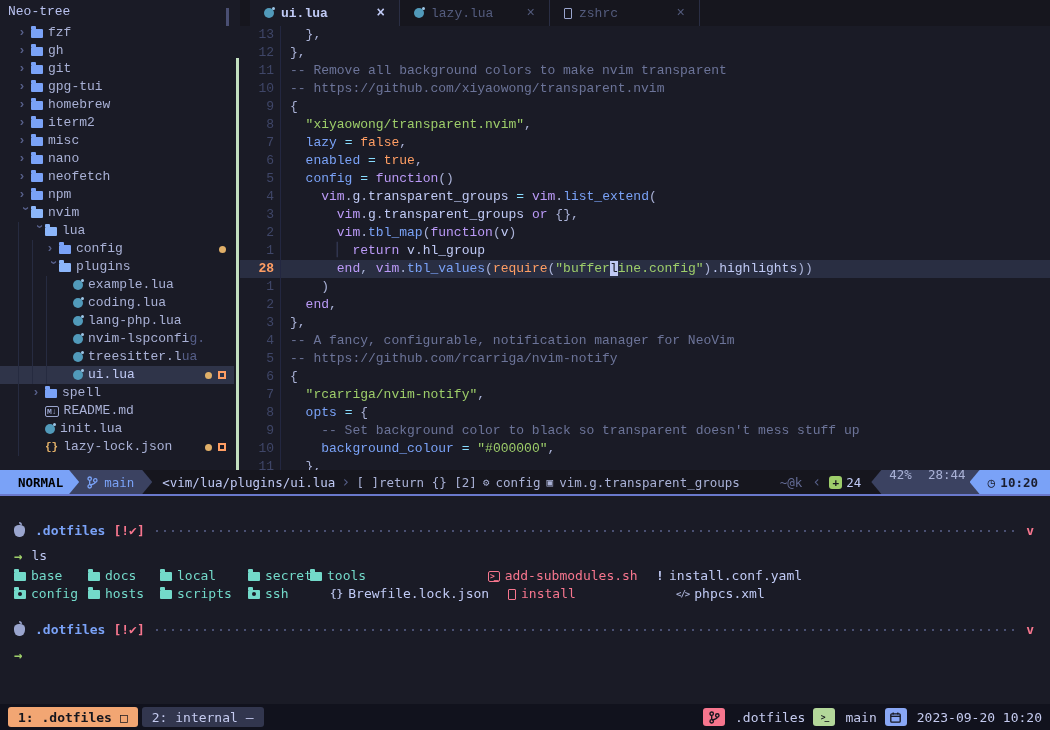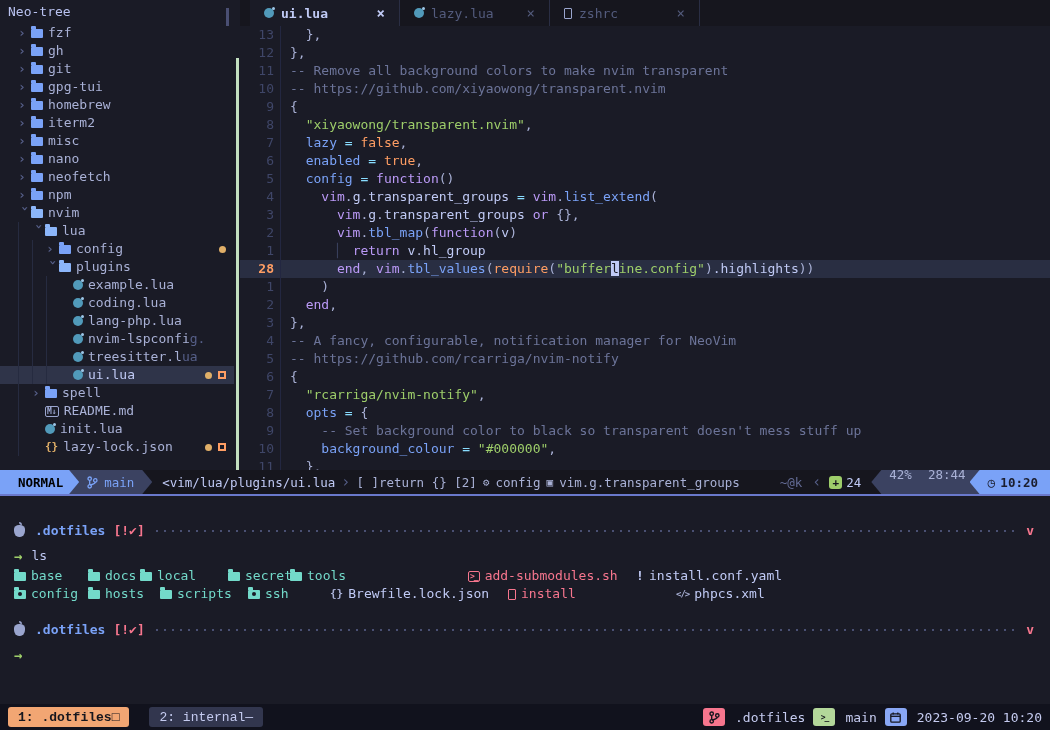--- a/index.html
+++ b/index.html
@@ -1,21 +1,21 @@
 <!DOCTYPE html>
 <html><head>
 <meta charset="utf-8">
 <style>
   * { margin:0; padding:0; box-sizing:border-box; }
   html,body { background:#101017; }
   body { font-family:"DejaVu Sans Mono", monospace; }
   .screen { position:relative; width:1050px; height:730px; background:#1a1b26; overflow:hidden; color:#c0caf5; font-size:13px; }
 
   
-  .nvim { position:relative; width:1050px; height:470px; overflow:hidden; }
+  .nvim { position:relative; width:1050px; height:470px; overflow:hidden;font-family:Liberation Mono, monospace; }
   .neotree { position:absolute; left:0; top:0; width:234px; height:470px; overflow:hidden; }
   .nt-title { height:24px; line-height:24px; padding-left:8px; color:#b9c2f0; }
   .ntrow { display:flex; align-items:center; height:18px; line-height:18px; padding-left:18px; color:#a9b1d6; white-space:nowrap; }
   .ntrow.sel { background:#2f3449; color:#c0caf5; }
   .ind { display:inline-block; width:14px; height:18px; border-left:1px solid #262b40; }
   .chev { display:inline-block; width:13px; color:#565f89; font-weight:bold; }
   .chev.down { transform:translateY(-2px) rotate(90deg); }
   .lbl { margin-left:5px; }
   .sfx { color:#565f89; }
   .badges { margin-left:auto; display:flex; align-items:center; gap:6px; padding-right:8px; }
@@ -80,21 +80,21 @@
   .cmdrow { display:flex; align-items:center; height:18px; line-height:18px; margin-top:7px; }
   .arrow { color:#9ece6a; font-weight:bold; margin-right:9px; font-size:14px; }
   .lsgrid { margin-top:2px; }
   .lsrow { display:flex; height:18px; line-height:18px; }
   .cell { display:flex; align-items:center; gap:5px; flex:none; white-space:nowrap; }
   .cell.t { color:#73daca; } .cell.p { color:#f7768e; } .cell.w { color:#c0caf5; }
   .gap18 { height:18px; }
 
   
   .tmux { position:absolute; left:0; top:704px; width:1050px; height:26px; background:#11121d; display:flex; align-items:center; padding:0 8px; font-size:13px; }
-  .twin { height:20px; display:flex; align-items:center; padding:0 10px; border-radius:3px; margin-right:20px;font-family:Liberation Mono, monospace; }
+  .twin { height:20px; display:flex; align-items:center; gap:8px; padding:0 10px; border-radius:3px; margin-right:4px; }
   .twin.active { background:#f2a673; color:#15161e; font-weight:bold; }
   .twin.inactive { background:#32364e; color:#c5cbf0; }
   .tm-spacer { flex:1; }
   .tm-right { display:flex; align-items:center; gap:8px; }
   .badge { width:22px; height:18px; border-radius:3px; display:flex; align-items:center; justify-content:center; flex:none; }
   .badge.pink { background:#f7768e; } .badge.green { background:#b3d79a; } .badge.blue { background:#89a7f5; }
   .tmlabel { color:#c5cbf0; margin-left:2px; }
   .tmtermic { color:#15161e; font-size:8px; font-weight:bold; letter-spacing:-1px; }
 
   
@@ -380,21 +380,21 @@
     <div class="cmdrow">
       <span class="arrow">→</span>
       <span>ls</span>
     </div>
     <div class="lsgrid" id="lsgrid">
         <div class="lsrow">
           <span class="cell t" style="width: 74px;">
             <span class="icf"></span>
             <span>base</span>
           </span>
-          <span class="cell t" style="width: 52px;">
+          <span class="cell t" style="width: 72px;">
             <span class="icf"></span>
             <span>docs</span>
           </span>
           <span class="cell t" style="width: 88px;">
             <span class="icf"></span>
             <span>local</span>
           </span>
           <span class="cell t" style="width: 62px;">
             <span class="icf"></span>
             <span>secrets</span>

